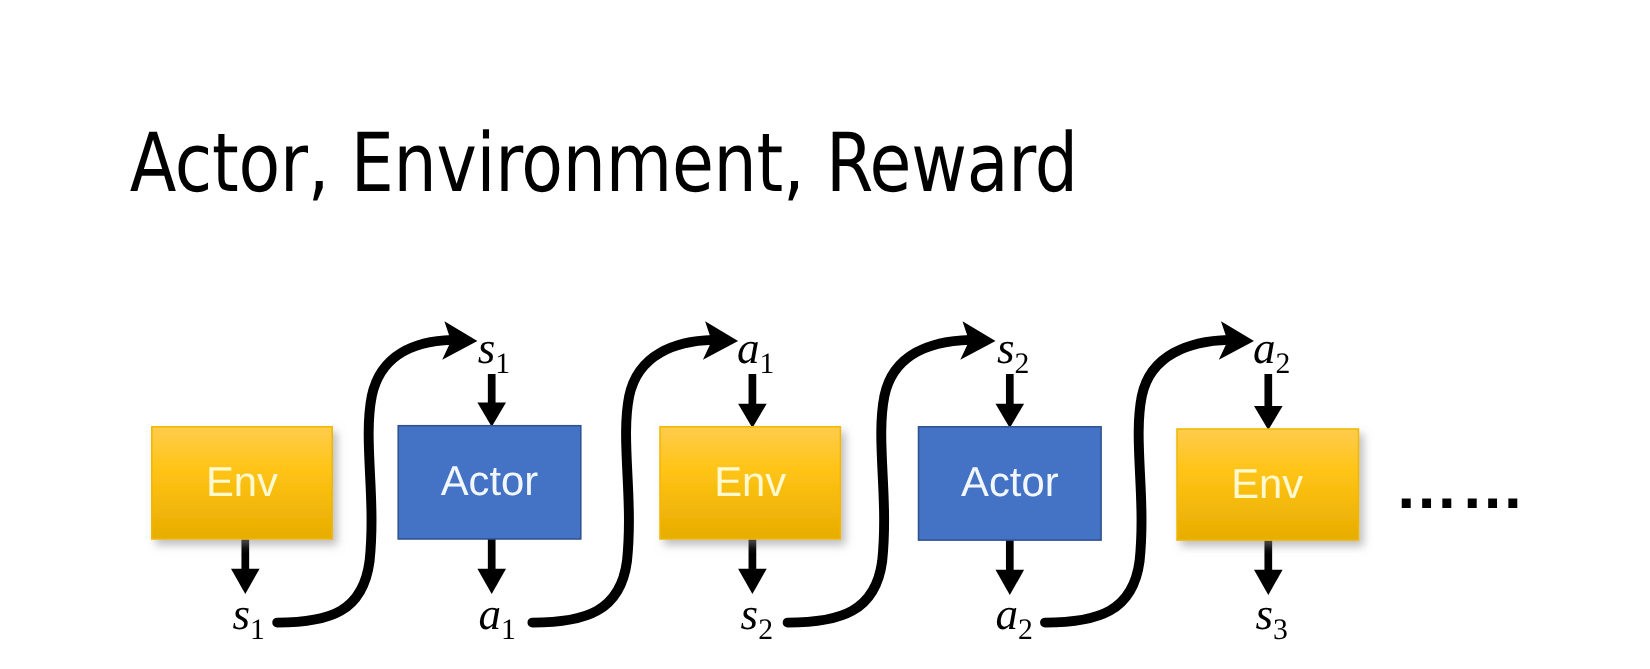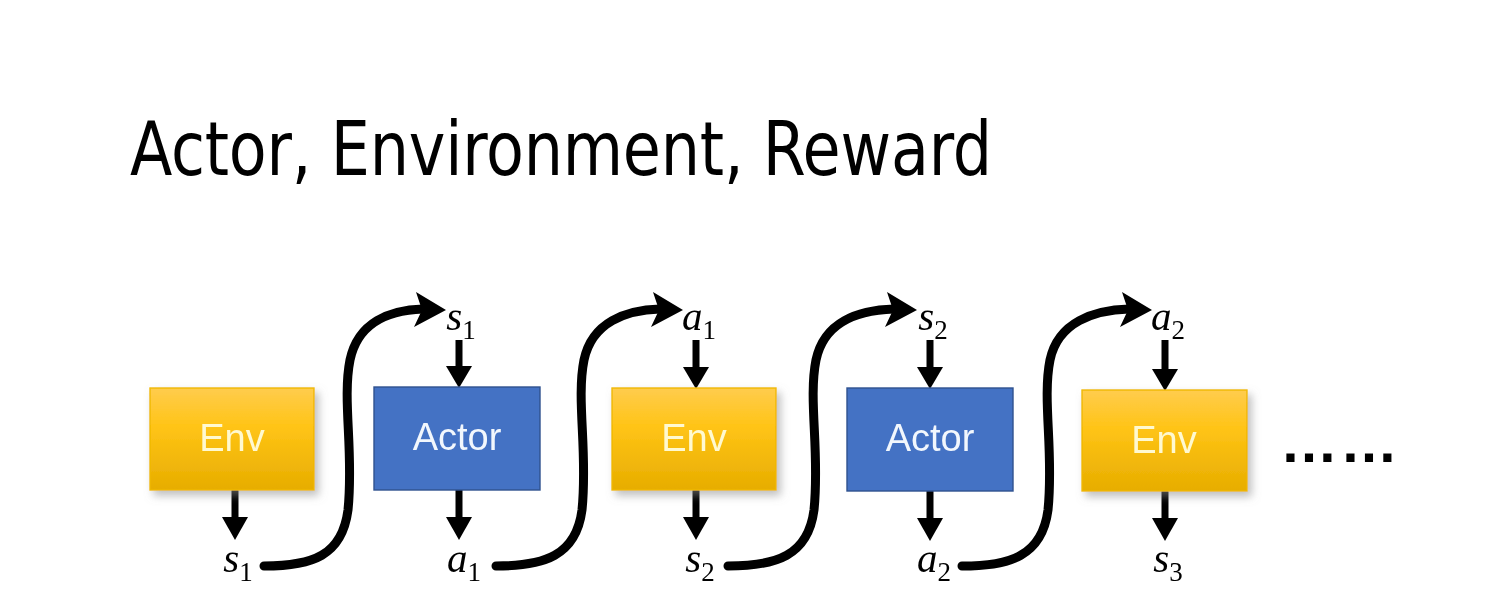--- a/index.html
+++ b/index.html
@@ -10,21 +10,21 @@
   body {
     width: 1500px;
     height: 608px;
     overflow: hidden;
     font-family: "Liberation Sans", sans-serif;
     position: relative;
   }
 
   #slide {
     position: absolute;
-    left: 12px; top: 0;
+    left: 0; top: 0;
     width: 1184px;
     height: 608px;
     background: #ffffff;
   }
 
   
   #slide-title {
     position: absolute;
     left: 118px;
     top: 112px;

